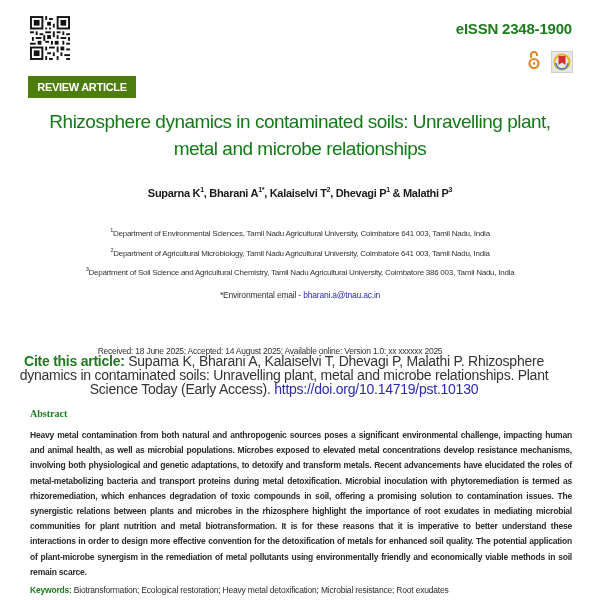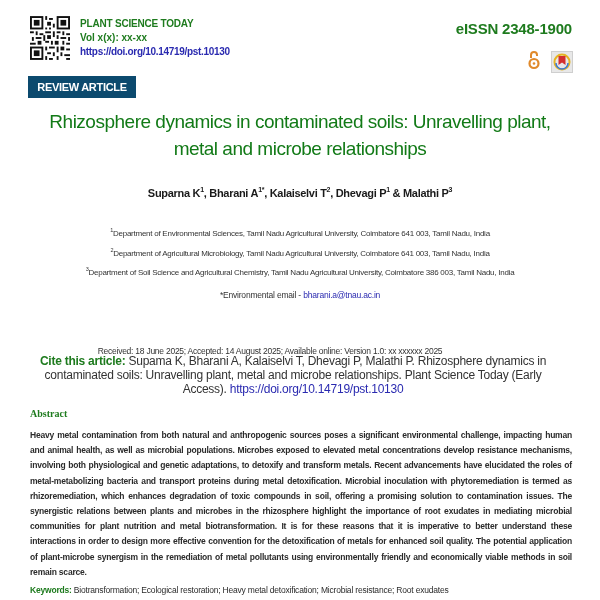--- a/index.html
+++ b/index.html
@@ -27,21 +27,21 @@
     .eissn {
       position: absolute; right: 28px; top: 20px;
       font-size: 15px; font-weight: bold; color: #1e7b1e; letter-spacing: -0.2px;
     }
     .oa-icon { position: absolute; left: 528px; top: 50px; width: 12px; height: 20px; }
     .crossmark { position: absolute; left: 551px; top: 51px; width: 22px; height: 22px;
       background: #e8e8e8; border: 1px solid #cfcfcf; display:flex; align-items:center; justify-content:center; }
 
     .review-badge {
       position: absolute; left: 28px; top: 76px; width: 108px; height: 22px;
-      background: #0c4a6e;
+      background: #4d7c0f;
       color: #ffffff; font-size: 11px; font-weight: bold;
       display: flex; align-items: center; justify-content: center;
       letter-spacing: -0.3px;
     }
 
     
     .title {
       position: absolute; left: 20px; top: 108px; width: 560px;
       text-align: center; color: #127a17;
       font-size: 19px; line-height: 27px; font-weight: normal;
@@ -65,22 +65,22 @@
       font-size: 8.5px; color: #333333; letter-spacing: -0.2px;
     }
     .corr a { color: #2a2ab0; text-decoration: none; }
 
     .dates {
       position: absolute; left: 0; top: 320px; width: 540px; text-align: center;
       font-size: 8.5px; color: #333333; letter-spacing: -0.25px; margin-top: 26px;
     }
 
     .cite {
-      position: absolute; left: 28px; top: 354px; width: 530px;
-      font-size: 12px; line-height: 14px; color: #333333; letter-spacing: -0.25px;
+      position: absolute; left: 19px; top: 354px; width: 530px;
+      font-size: 14px; line-height: 14px; color: #333333; letter-spacing: -0.25px;
       text-align: center;
     }
     .cite-label { color: #1e7b1e; font-weight: bold; }
     .cite a { color: #2a2ab0; text-decoration: none; }
 
     .abstract-title {
       position: absolute; left: 30px; top: 408px;
       font-size: 10px; font-weight: bold; color: #1e7b1e; font-family: Liberation Serif, serif;
     }
     .abstract {
@@ -150,25 +150,20 @@
         <rect x="12" y="19" width="1" height="2"></rect>
         <rect x="16" y="19" width="1" height="2"></rect>
         <rect x="18" y="20" width="3" height="1"></rect>
       <rect x="8" y="21" width="1" height="2"></rect>
         <rect x="10" y="22" width="2" height="1"></rect>
         <rect x="14" y="21" width="1" height="2"></rect>
         <rect x="19" y="22" width="2" height="1"></rect>
     </g>
   </svg>
 
-  <div class="journal-meta">
-    <div class="journal-name">PLANT SCIENCE TODAY</div>
-    <div class="journal-vol">Vol x(x): xx-xx</div>
-    <a class="journal-doi">https://doi.org/10.14719/pst.10130</a>
-  </div>
 
   <div class="eissn">eISSN 2348-1900</div>
 
   <svg class="oa-icon" viewBox="0 0 12 20">
     <path d="M3 8 V5 a3 3 0 0 1 6 0 V6" fill="none" stroke="#e08a2c" stroke-width="2"></path>
     <circle cx="6" cy="13.5" r="4.5" fill="none" stroke="#e08a2c" stroke-width="2.2"></circle>
     <circle cx="6" cy="13.5" r="1.3" fill="#e08a2c"></circle>
   </svg>
 
   <div class="crossmark">

